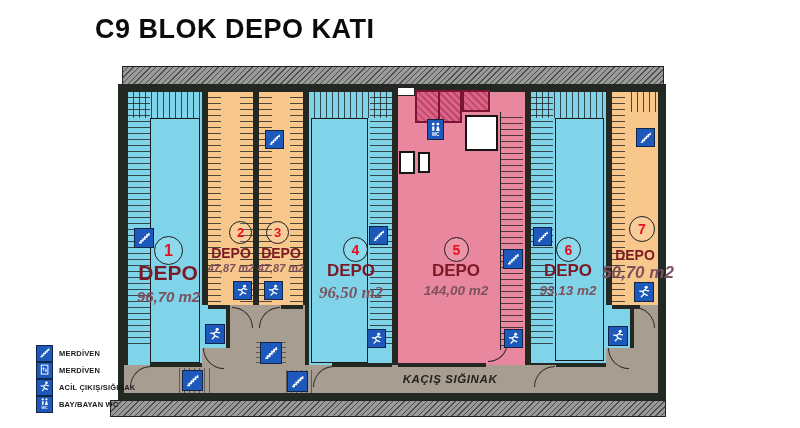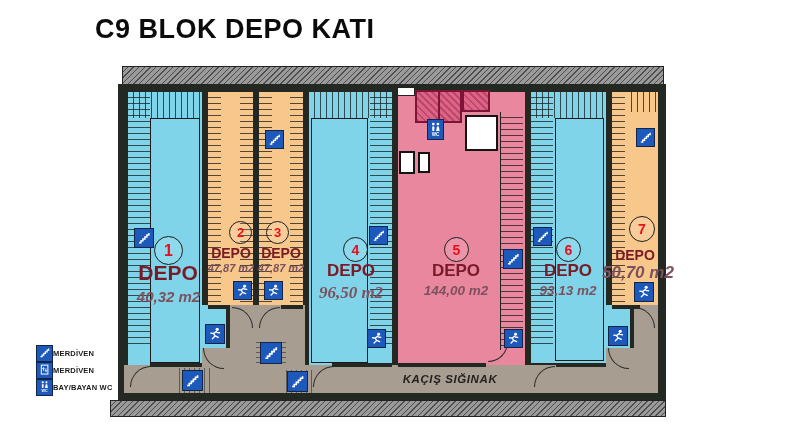--- a/index.html
+++ b/index.html
@@ -36,21 +36,21 @@
   .icon{background:#1d58bb;border:1px solid #102548;display:flex;align-items:center;justify-content:center;}
   .icon svg{width:88%;height:88%;display:block;}
   
   .circle{border:1.6px solid #1e1e1e;border-radius:50%;color:#e8101c;font-weight:bold;
           display:flex;align-items:center;justify-content:center;background:rgba(255,255,255,.12);}
   .depo{color:#7a1a26;font-weight:bold;text-align:center;white-space:nowrap;}
   .area{color:#7d515e;font-weight:bold;font-style:italic;text-align:center;white-space:nowrap;}
   .corridor-label{color:#1f1f1f;font-weight:bold;font-style:italic;font-size:11.5px;
                   letter-spacing:.6px;text-align:center;white-space:nowrap;}
   
-  .legend-row{display:flex;align-items:center;height:16px;}
+  .legend-row{display:flex;align-items:center;gap:6px;height:16px;}
   .legend-row .icon{width:15px;height:15px;flex:0 0 15px;}
   .legend-label{font-size:7.5px;font-weight:600;color:#1a1a1a;white-space:nowrap;letter-spacing:.2px;}
 </style>
 </head>
 <body>
 
 <svg width="0" height="0" style="position:absolute">
   <defs>
     <symbol id="sym-stairs" viewBox="0 0 16 16">
       <path d="M3 13 H5 V11 H7 V9 H9 V7 H11 V5 H13 V3" stroke="#fff" stroke-width="1.5" fill="none"></path>
@@ -262,21 +262,21 @@
       <span>5</span>
     </div>
   <div class="abs circle" style="left:556px;top:237px;width:25px;height:25px;font-size:14px;">
       <span>6</span>
     </div>
   <div class="abs circle" style="left:629px;top:216px;width:26px;height:26px;font-size:14px;">
       <span>7</span>
     </div>
 
   <div class="abs depo" style="left:128px;top:261px;width:80px;font-size:21px;">DEPO</div>
-  <div class="abs area" style="left:121px;top:288px;width:95px;font-size:15px;">40,32 m2</div>
+  <div class="abs area" style="left:121px;top:288px;width:95px;font-size:15px;">96,70 m2</div>
 
   <div class="abs depo" style="left:206px;top:245px;width:50px;font-size:14px;">DEPO</div>
   <div class="abs area" style="left:202px;top:262px;width:58px;font-size:11px;">47,87 m2</div>
 
   <div class="abs depo" style="left:256px;top:245px;width:50px;font-size:14px;">DEPO</div>
   <div class="abs area" style="left:252px;top:262px;width:58px;font-size:11px;">47,87 m2</div>
 
   <div class="abs depo" style="left:312px;top:261px;width:78px;font-size:17px;">DEPO</div>
   <div class="abs area" style="left:308px;top:283px;width:86px;font-size:17px;font-family:Liberation Serif, serif;">96,50 m2</div>
 
@@ -303,20 +303,28 @@
     <div class="legend-row">
       <div class="icon">
           <svg>
             <use href="#sym-lift"></use>
           </svg>
         </div>
       <div class="legend-label">MERDİVEN</div>
     </div>
     <div class="legend-row">
       <div class="icon">
+          <svg>
+            <use href="#sym-run"></use>
+          </svg>
+        </div>
+      <div class="legend-label">ACİL ÇIKIŞ/SIĞINAK</div>
+    </div>
+    <div class="legend-row">
+      <div class="icon">
           <svg viewBox="0 0 16 20">
             <use href="#sym-wc"></use>
           </svg>
         </div>
       <div class="legend-label">BAY/BAYAN WC</div>
     </div>
   </div>
 
 </div>
 

